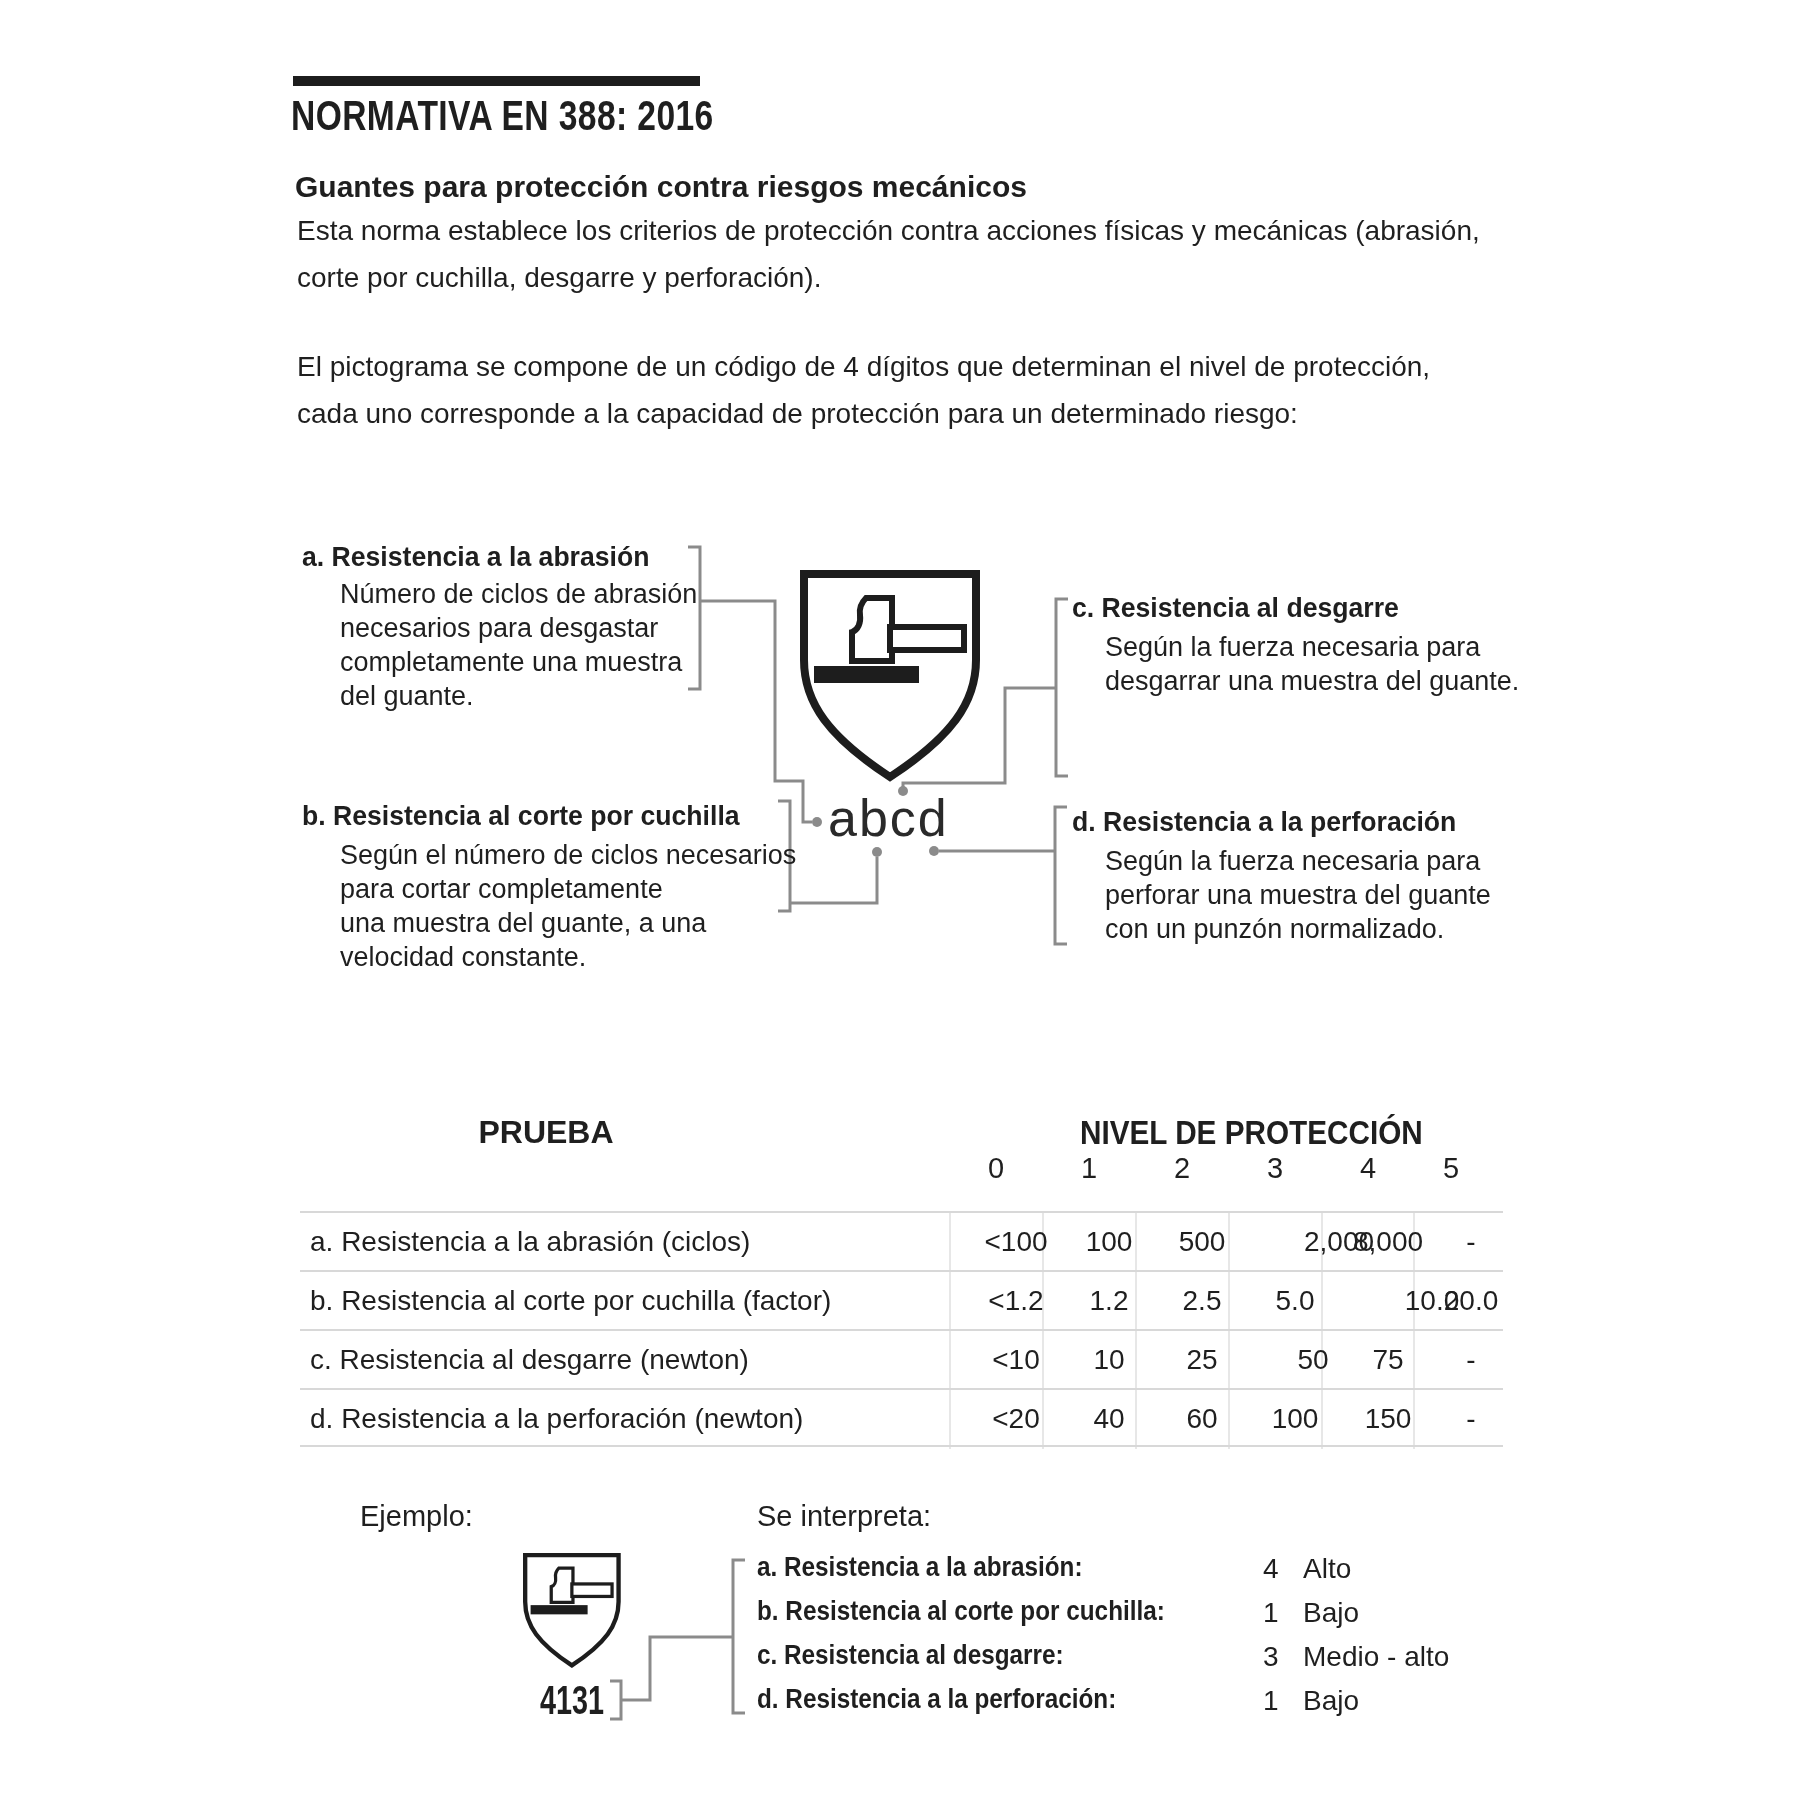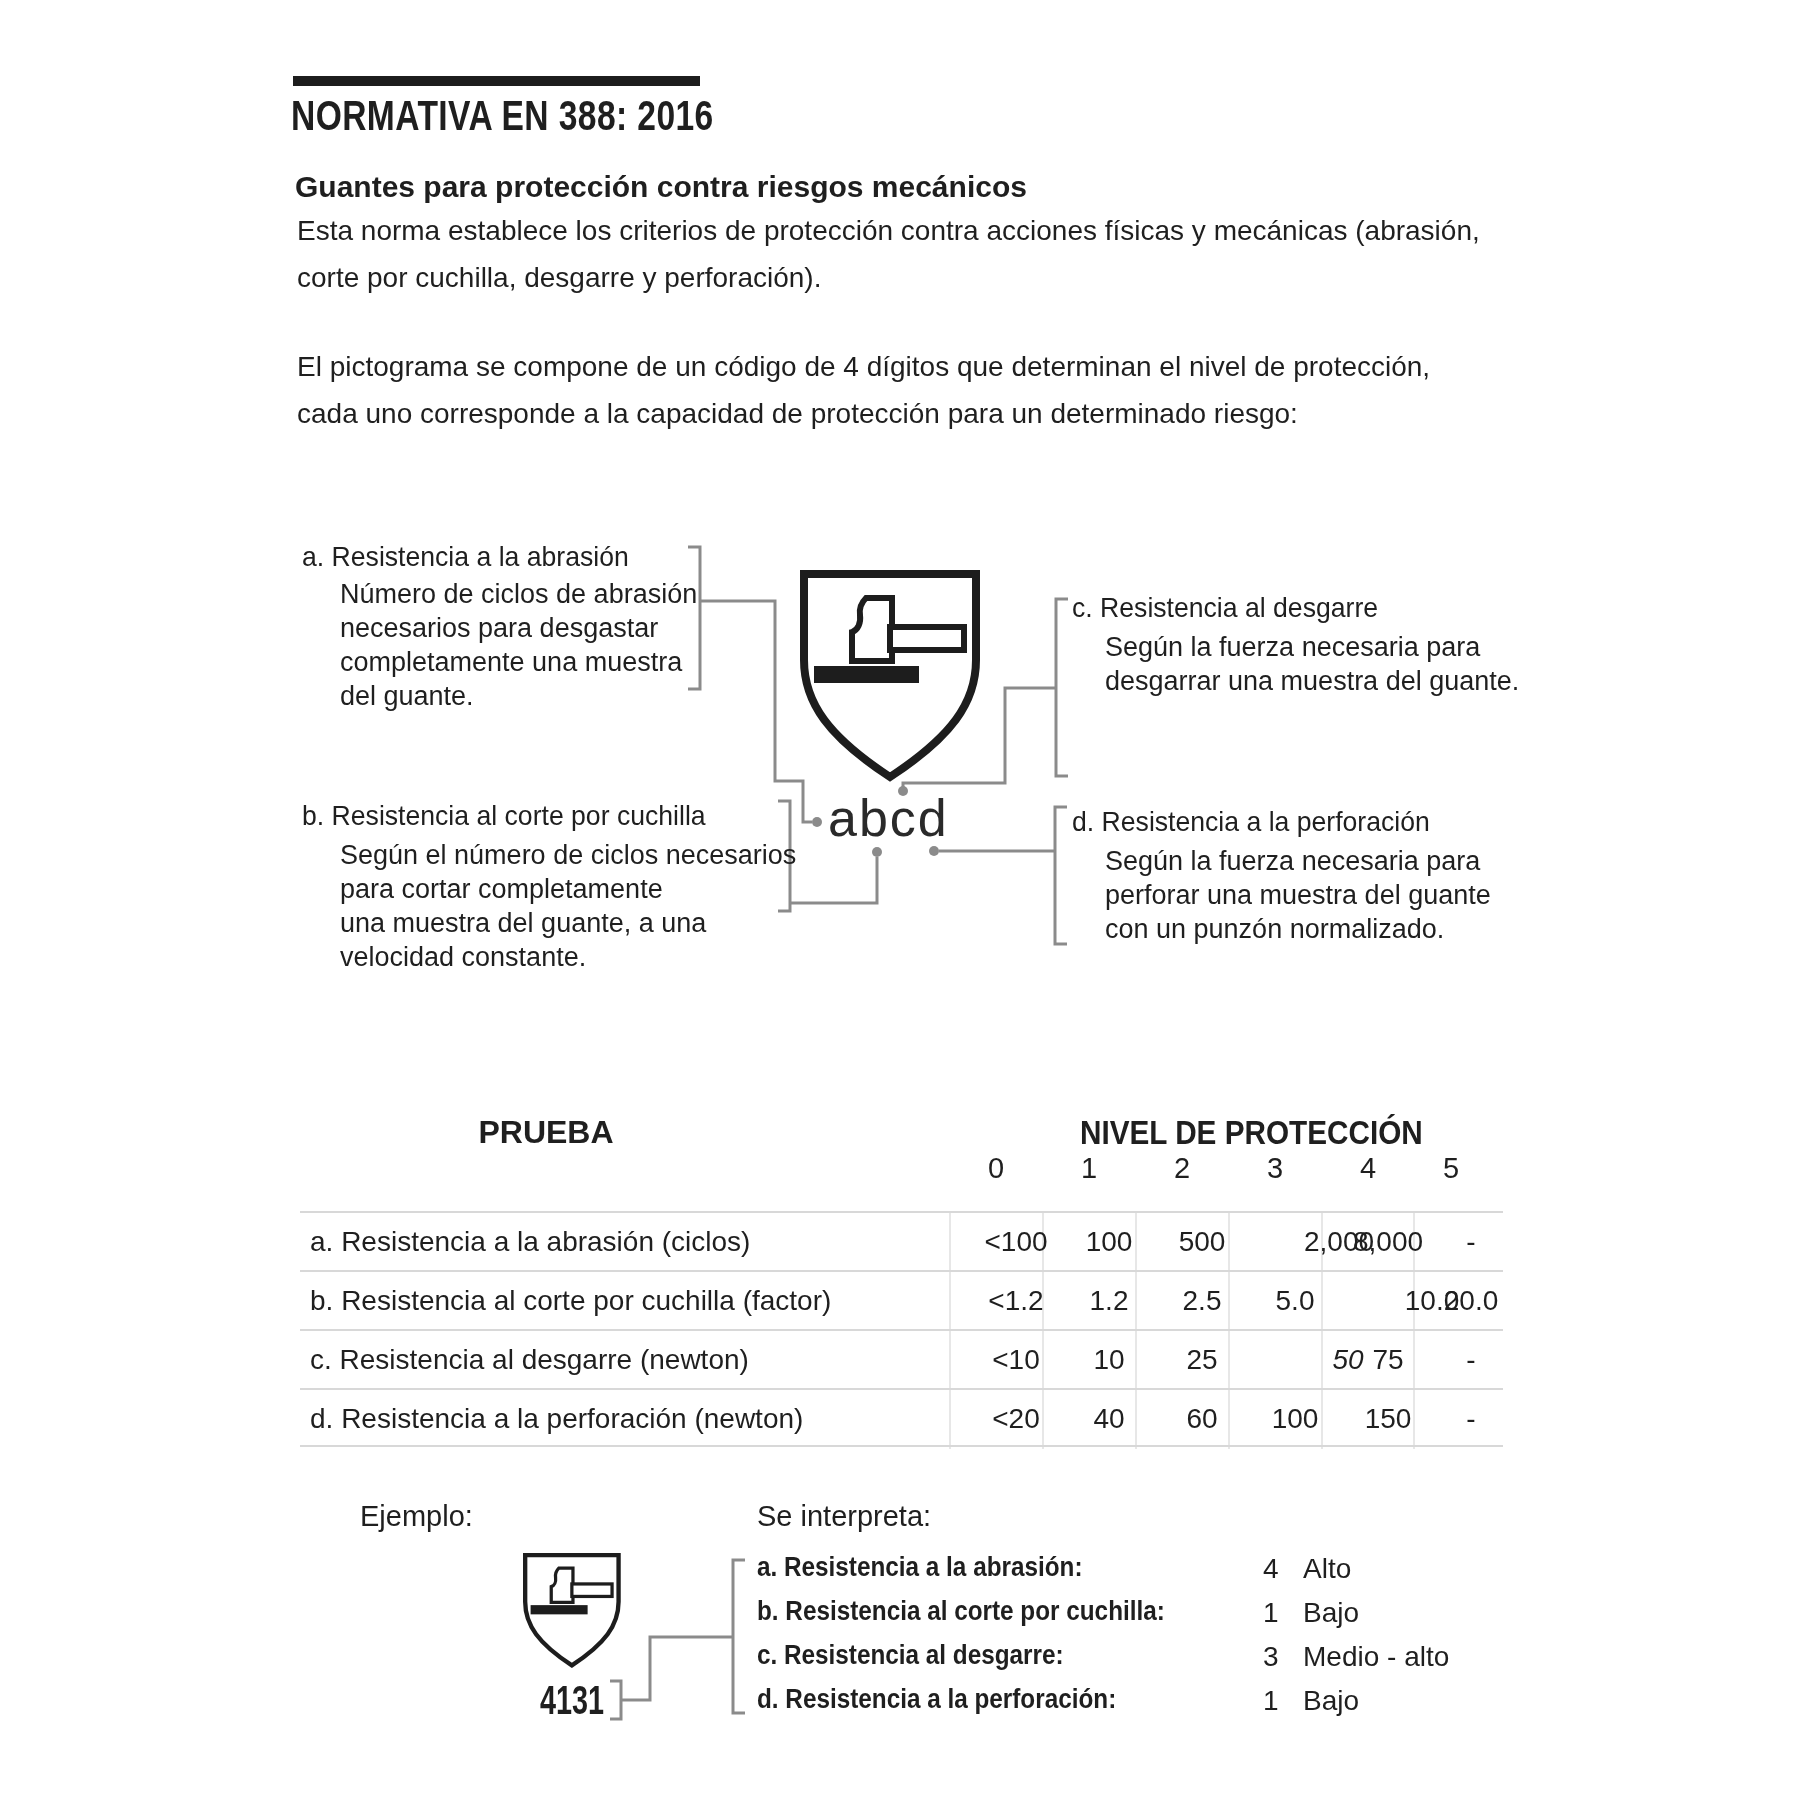--- a/index.html
+++ b/index.html
@@ -16,21 +16,21 @@
   .cx80 { display:inline-block; transform:scaleX(.80); transform-origin:0 0; }
   .cx90 { display:inline-block; transform:scaleX(.90); transform-origin:0 0; }
   .cx95 { display:inline-block; transform:scaleX(.95); transform-origin:0 0; }
 
   .title-rule { left:293px; top:76px; width:407px; height:10px; background:#1d1d1d; }
   .page-title { left:291px; top:92px; font-size:42px; font-weight:bold; letter-spacing:.5px; }
   .page-subtitle { left:295px; top:170px; font-size:30px; font-weight:bold; }
   .intro { left:297px; top:207px; width:1300px; font-size:28px; line-height:47px; }
   .intro2 { left:297px; top:343px; width:1300px; font-size:28px; line-height:47px; }
 
-  .diag-head { font-size:28px; font-weight:normal; white-space:nowrap; }
+  .diag-head { font-size:28px; font-weight:bold; white-space:nowrap; }
   .diag-body { font-size:27px; line-height:34px; }
   .code-abcd { left:828px; top:788px; font-size:52px; letter-spacing:2px; color:#2a2a2a; }
 
   .levels-caption { left:300px; top:1063px; font-size:28px; }
   .th-left { left:446px; top:1114px; width:200px; text-align:center; font-size:32px; font-weight:bold; }
   .th-right { left:1080px; top:1114px; font-size:33px; font-weight:bold; white-space:nowrap; }
   .lvl-num { position:absolute; top:0; width:92px; text-align:center; font-size:29px; }
 
   .tbl { left:300px; top:1211px; width:1203px; height:238px; }
   .tbl-vline { position:absolute; top:0; width:2px; height:238px; background:#e7e7e7; }
@@ -174,21 +174,21 @@
       <div class="cell" style="left:836px;">2.5</div>
       <div class="cell" style="left:929px;">5.0</div>
       <div class="cell" style="left:1066px;">10.0</div>
       <div class="cell" style="left:1105px;">20.0</div>
     </div>
     <div class="tbl-row" style="top:118px;">
       <div class="row-label">c. Resistencia al desgarre (newton)</div>
       <div class="cell" style="left:650px;">&lt;10</div>
       <div class="cell" style="left:743px;">10</div>
       <div class="cell" style="left:836px;">25</div>
-      <div class="cell" style="left:982px;font-style:italic;">50</div>
+      <div class="cell" style="left:947px;">50</div>
       <div class="cell" style="left:1022px;">75</div>
       <div class="cell" style="left:1105px;">-</div>
     </div>
     <div class="tbl-row last" style="top:177px;">
       <div class="row-label">d. Resistencia a la perforación (newton)</div>
       <div class="cell" style="left:650px;">&lt;20</div>
       <div class="cell" style="left:743px;">40</div>
       <div class="cell" style="left:836px;">60</div>
       <div class="cell" style="left:929px;">100</div>
       <div class="cell" style="left:1022px;">150</div>

